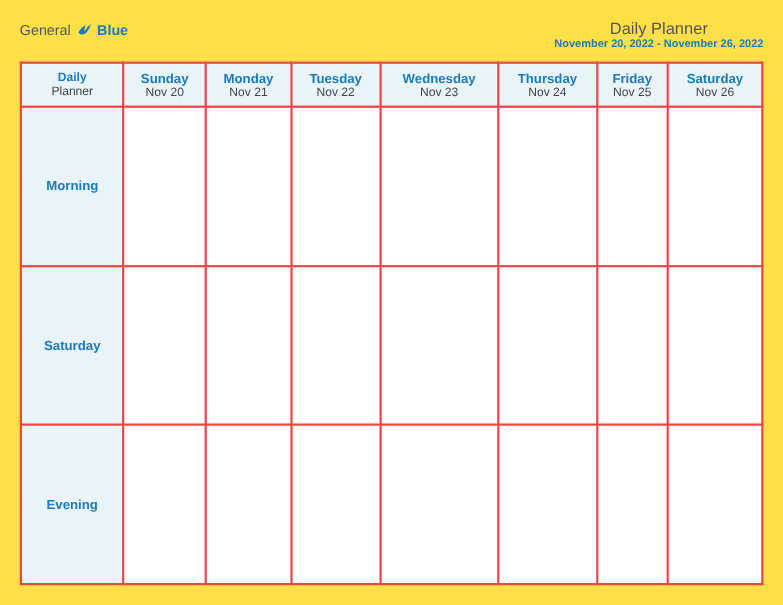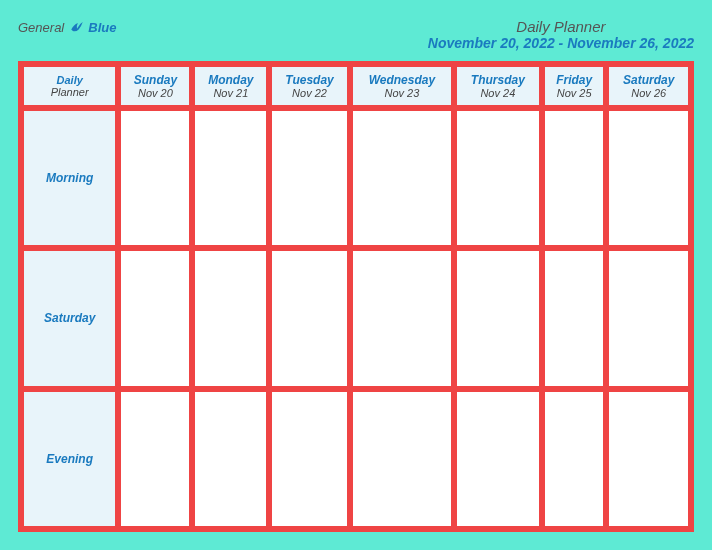--- a/index.html
+++ b/index.html
@@ -8,25 +8,24 @@
       background: #fff;
       font-family: Arial, sans-serif;
       width: 712px;
       height: 550px;
       overflow: hidden;
     }
 
     .page {
       width: 712px;
       height: 550px;
-      background: #5eead4;
+      background: #fde047;
       padding: 18px 18px 18px 18px;
       display: flex;
       flex-direction: column;
-      font-style: italic;
     }
 
     .header {
       display: flex;
       justify-content: space-between;
       align-items: flex-start;
       margin-bottom: 10px;
     }
 
     .logo-area {
@@ -63,35 +62,35 @@
       text-align: center;
     }
 
     .title-main {
       font-size: 15px;
       color: #555;
       font-weight: normal;
     }
 
     .title-date {
-      font-size: 14px;
+      font-size: 10px;
       color: #1a7abf;
       font-weight: bold;
     }
 
     .calendar-table {
       width: 100%;
       flex: 1;
       border-collapse: collapse;
       border: 1.5px solid #aac8d8;
     }
 
     .calendar-table th,
     .calendar-table td {
-      border: 6px solid #ef4444;
+      border: 2px solid #ef4444;
       text-align: center;
       vertical-align: middle;
     }
 
     .header-row th {
       background: #e8f4fa;
       padding: 6px 4px;
       font-size: 12px;
     }
 

